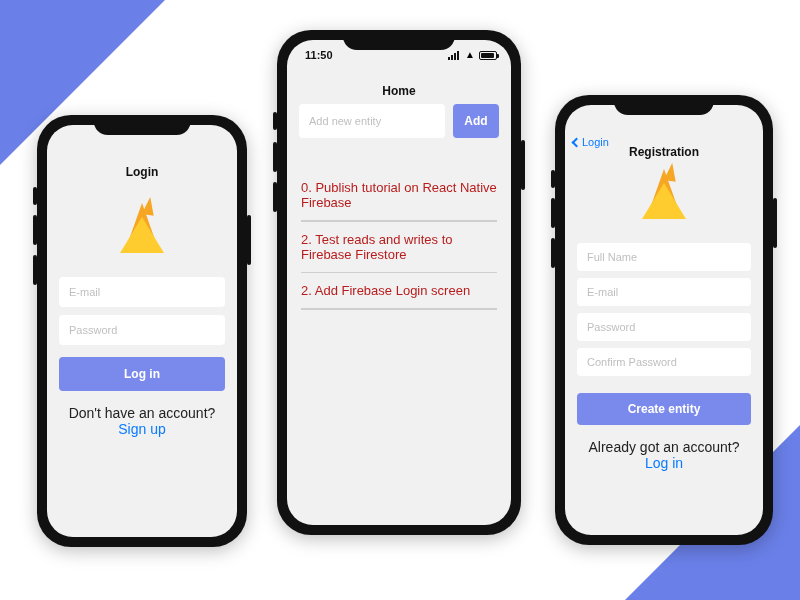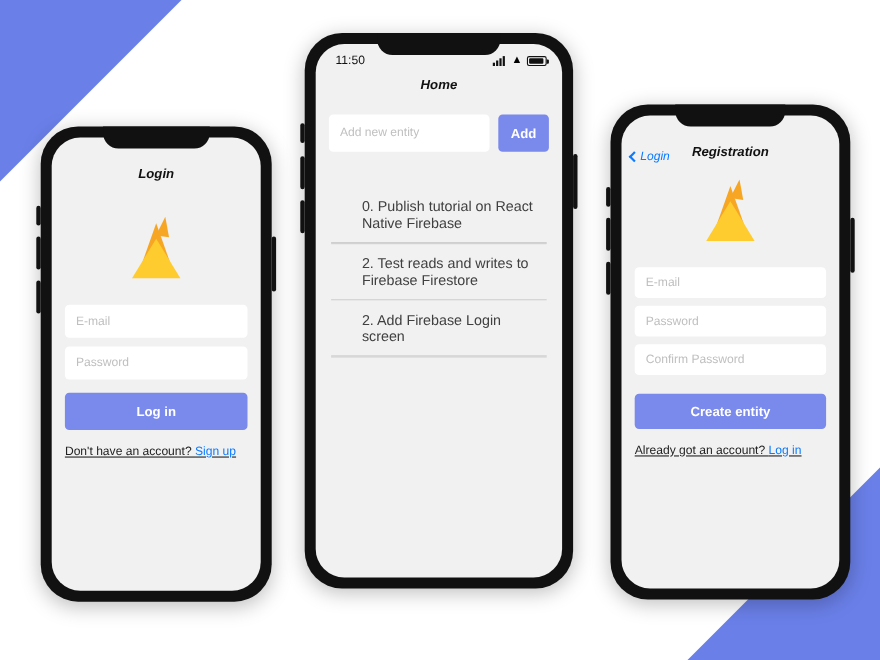--- a/index.html
+++ b/index.html
@@ -31,59 +31,59 @@
   .ph-left   { top: 115px; left: 37px;  width: 210px; height: 432px; }
   .ph-center { top: 30px;  left: 277px; width: 244px; height: 505px; }
   .ph-right  { top: 95px;  left: 555px; width: 218px; height: 450px; }
 
   .ph-left   .lb-mute { top: 72px; } .ph-left   .lb-v1 { top: 100px; } .ph-left   .lb-v2 { top: 140px; } .ph-left   .rb-pwr { top: 100px; }
   .ph-center .lb-mute { top: 82px; } .ph-center .lb-v1 { top: 112px; } .ph-center .lb-v2 { top: 152px; } .ph-center .rb-pwr { top: 110px; }
   .ph-right  .lb-mute { top: 75px; } .ph-right  .lb-v1 { top: 103px; } .ph-right  .lb-v2 { top: 143px; } .ph-right  .rb-pwr { top: 103px; }
 
   
   .statusbar { position: relative; height: 30px; }
-  .statusbar .time { position: absolute; left: 18px; top: 9px; font-size: 11px; font-weight: 400; color: #111; }
+  .statusbar .time { position: absolute; left: 18px; top: 9px; font-size: 11px; font-weight: 700; color: #111; }
   .statusbar .right { position: absolute; right: 14px; top: 10px; display: flex; gap: 4px; align-items: center; }
   .sig { width: 13px; height: 9px; display: flex; align-items: flex-end; gap: 1px; }
   .sig span { width: 2px; background: #111; display: inline-block; }
   .sig span:nth-child(1){height:3px}.sig span:nth-child(2){height:5px}.sig span:nth-child(3){height:7px}.sig span:nth-child(4){height:9px}
   .wifi { font-size: 10px; line-height: 10px; }
   .batt { width: 18px; height: 9px; border: 1px solid #111; border-radius: 2px; position: relative; }
   .batt::after { content:""; position:absolute; right:-3px; top:2px; width:2px; height:4px; background:#111; border-radius:0 1px 1px 0;}
   .batt::before{ content:""; position:absolute; left:1px; top:1px; bottom:1px; width:80%; background:#111; border-radius:1px;}
 
-  .navbar { height: 28px; display:flex; align-items:flex-start; justify-content:center; position:relative;font-style:italic; }
+  .navbar { height: 28px; display:flex; align-items:flex-end; justify-content:center; position:relative; }
   .navbar .title { font-size: 12px; font-weight: 700; color:#111; }
   .navbar .back { position:absolute; left:8px; top:5px; display:flex; align-items:center; gap:2px; color:#0a7aff; font-size:11px; }
   .chev { width:7px; height:7px; border-left:2px solid #0a7aff; border-bottom:2px solid #0a7aff; transform:rotate(45deg); }
 
   .content { padding: 10px 12px 0; display:flex; flex-direction:column; align-items:stretch; }
 
   
   .logo { align-self:center; margin: 8px 0 18px; position:relative; width:48px; height:62px; }
   .flame-back  { position:absolute; left:7px; top:6px;  width:0;height:0; border-left:17px solid transparent; border-right:17px solid transparent; border-bottom:48px solid #f6a623; }
   .flame-front { position:absolute; left:2px; top:20px; width:0;height:0; border-left:22px solid transparent; border-right:22px solid transparent; border-bottom:36px solid #ffcc30; }
   .flame-tip   { position:absolute; left:25px; top:0;   width:0;height:0; border-left:6px solid transparent; border-right:6px solid transparent; border-bottom:18px solid #f6a623; transform:rotate(8deg); }
 
   .field { background:#fff; border-radius:4px; height:30px; margin-bottom:8px; display:flex; align-items:center; padding:0 10px; }
   .field input { border:none; outline:none; background:transparent; width:100%; font-size:11px; color:#333; }
   .field input::placeholder { color:#bfbfbf; }
 
   .btn-primary { background:#7a89ec; color:#fff; border:none; border-radius:4px; height:34px; font-size:12px; font-weight:700; margin-top:4px; cursor:pointer; text-align:center; display:flex; align-items:center; justify-content:center; }
 
-  .subtext { text-align:left; font-size:11px; color:#222; margin-top:14px;text-decoration:underline; }
+  .subtext { text-align:center; font-size:14px; color:#222; margin-top:14px; }
   .subtext a { color:#0a7aff; text-decoration:none; }
 
   
   .addrow { display:flex; gap:8px; padding: 6px 12px 10px; }
   .addrow .field { flex:1; margin:0; height:34px;justify-content:center; }
   .btn-add { background:#7a89ec; color:#fff; border:none; border-radius:4px; width:46px; font-size:12px; font-weight:600; cursor:pointer; }
 
   .list { margin-top: 22px; padding: 0 14px; }
-  .list-item { font-size:13px; color:#404040; padding:10px 0;margin-left:28px; }
+  .list-item { font-size:13px; color:#b91c1c; padding:10px 0; }
   .sep { height:1px; background:#cfcfcf; }
 
   .spacer-top { height: 26px; }
 
   
   .ph-right .content { padding-top: 0; }
   .ph-right .logo { margin: 4px 0 18px; }
   .ph-right .field { height:28px; margin-bottom:7px; }
   .ph-right .btn-primary { height:32px; margin-top:10px; }
 
@@ -184,20 +184,23 @@
         </div>
         <div class="title">Registration</div>
       </div>
       <div class="content">
         <div class="logo">
           <div class="flame-back"></div>
             <div class="flame-front"></div>
             <div class="flame-tip"></div>
         </div>
         <div class="field">
+          <input placeholder="Full Name" style="">
+        </div>
+        <div class="field">
           <input placeholder="E-mail" style="">
         </div>
         <div class="field">
           <input type="password" placeholder="Password" style="">
         </div>
         <div class="field">
           <input type="password" placeholder="Confirm Password" style="">
         </div>
         <button class="btn-primary">Create entity</button>
         <div class="subtext">

